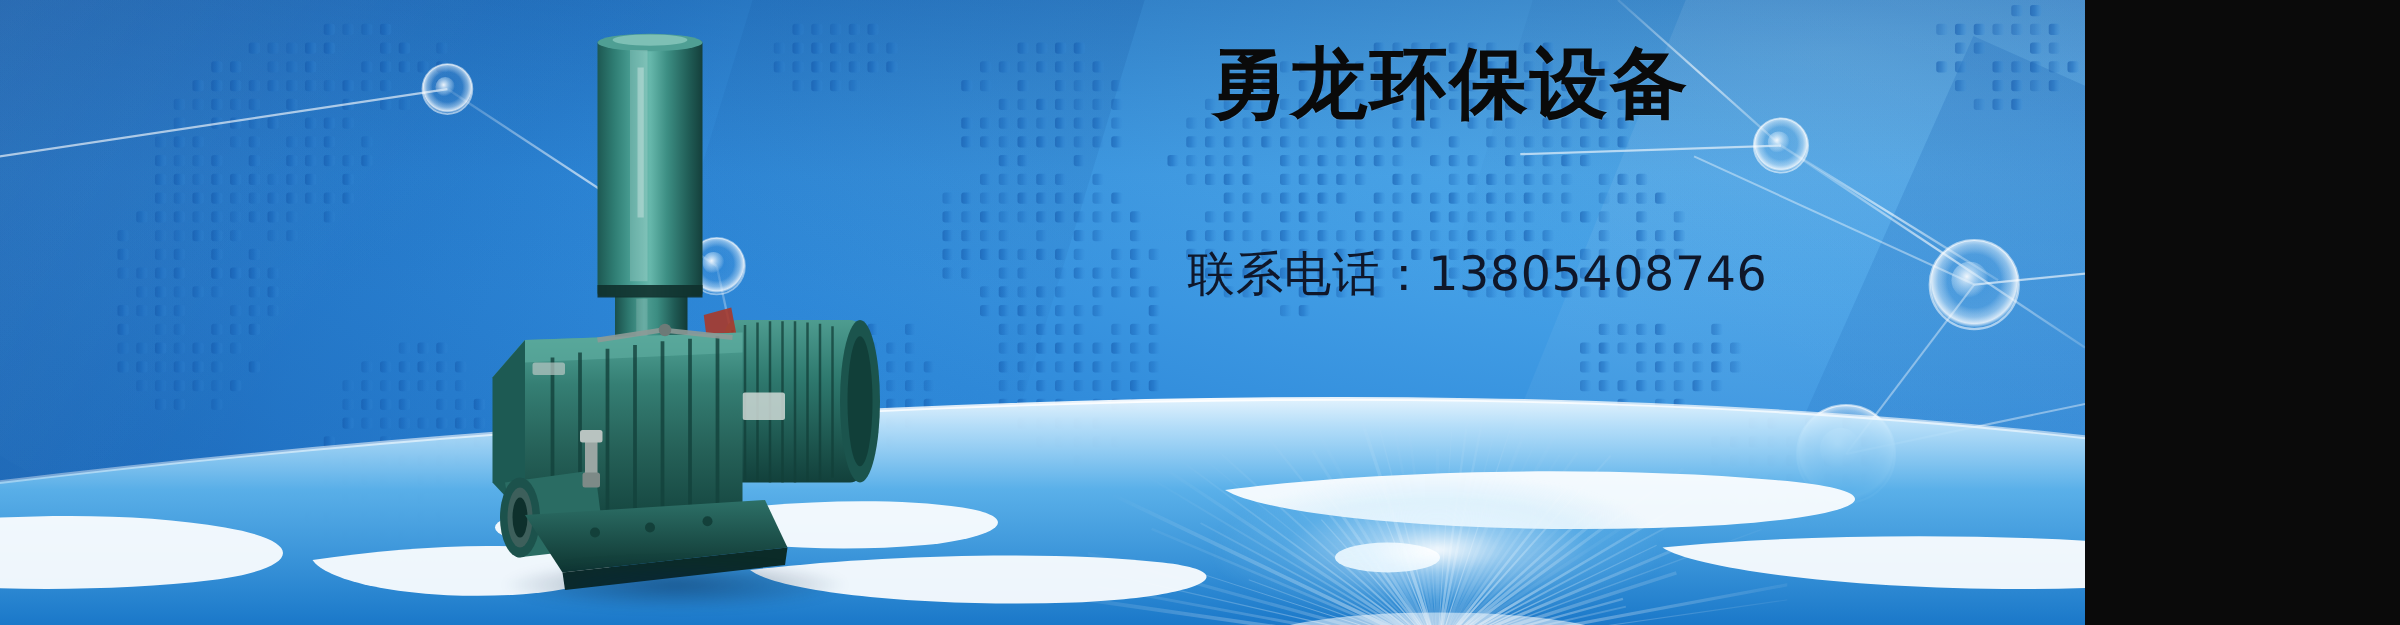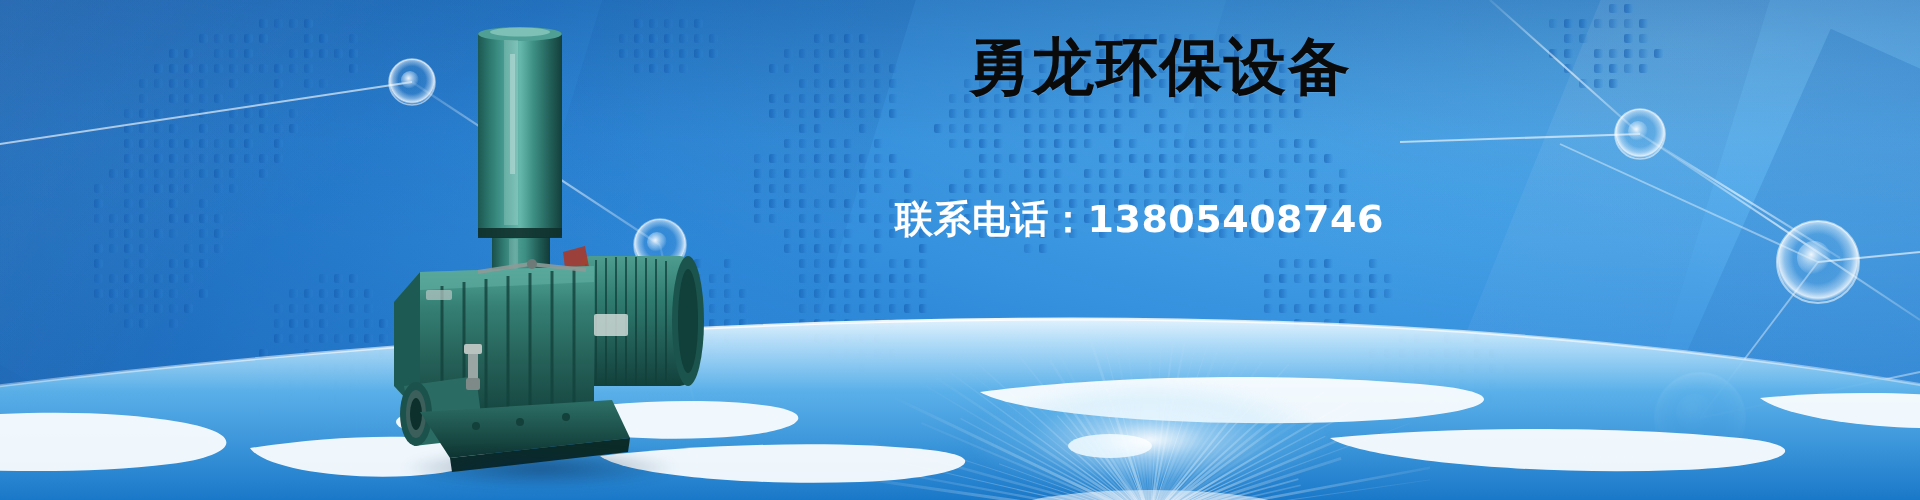--- a/index.html
+++ b/index.html
@@ -1,19 +1,19 @@
 <!DOCTYPE html>
 <html><head>
 <meta charset="utf-8">
 <style>
   html,body{margin:0;padding:0;background:#0a0a0a;}
   *{box-sizing:border-box;}
   .banner{
     position:relative;
-    width:1920px;height:500px;
+    width:1668px;height:500px;
     overflow:hidden;
     font-family:"DejaVu Sans","Liberation Sans",sans-serif;
     background:#2b82d6;
   }
   
   .bg-base{
     position:absolute;inset:0;
     background:
       radial-gradient(120% 150% at 88% 8%, #63b9f2 0%, #4aa6ea 22%, #2f8ada 50%, #2377c9 78%, #1f6fc0 100%);
   }
@@ -84,22 +84,22 @@
   }
   
   .title{
     position:absolute;left:968px;top:36px;
     font-size:62px;line-height:1;font-weight:700;color:#0a0a0a;
     letter-spacing:2px;
     text-shadow:0 1px 0 rgba(255,255,255,.10);
     white-space:nowrap;
   }
   .phone{
-    position:absolute;left:895px;top:200px;
-    font-size:38px;line-height:1;font-weight:700;color:#ffffff;
+    position:absolute;left:950px;top:200px;
+    font-size:38px;line-height:1;font-weight:400;color:#0f172a;
     letter-spacing:.5px;white-space:nowrap;
   }
   .slogan{
     position:absolute;left:850px;top:365px;
     font-size:56px;line-height:1;font-weight:700;color:#090909;
     letter-spacing:1px;white-space:nowrap;
   }
 </style>
 </head>
 <body>

